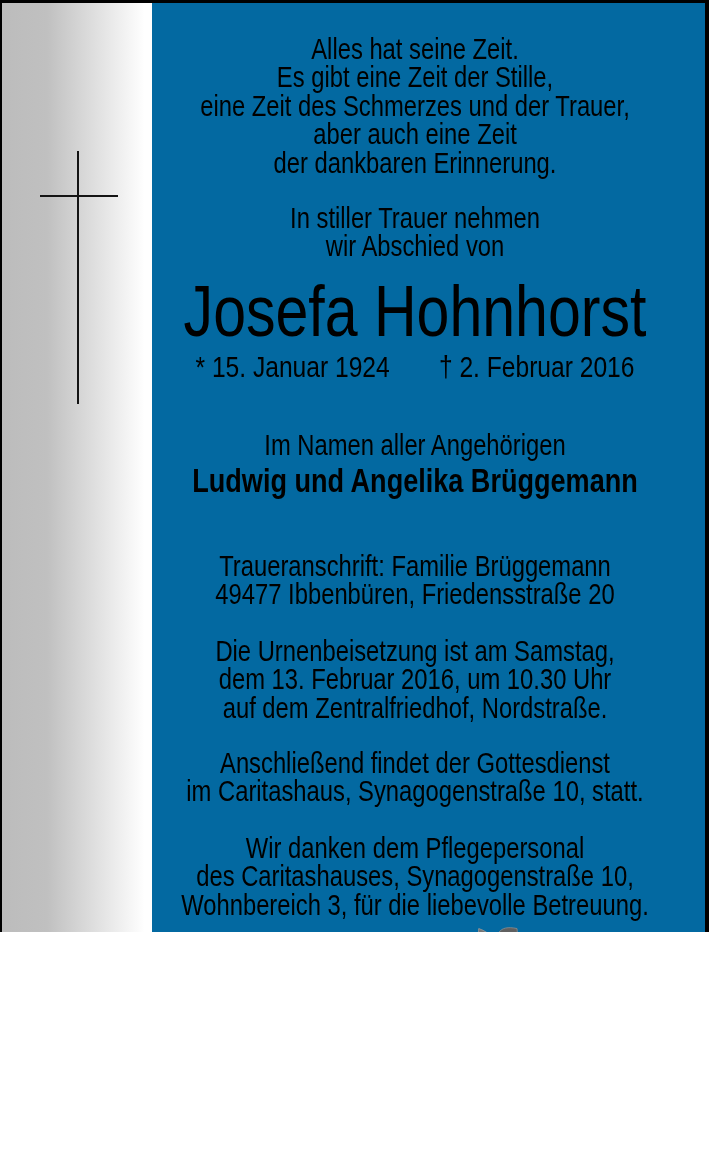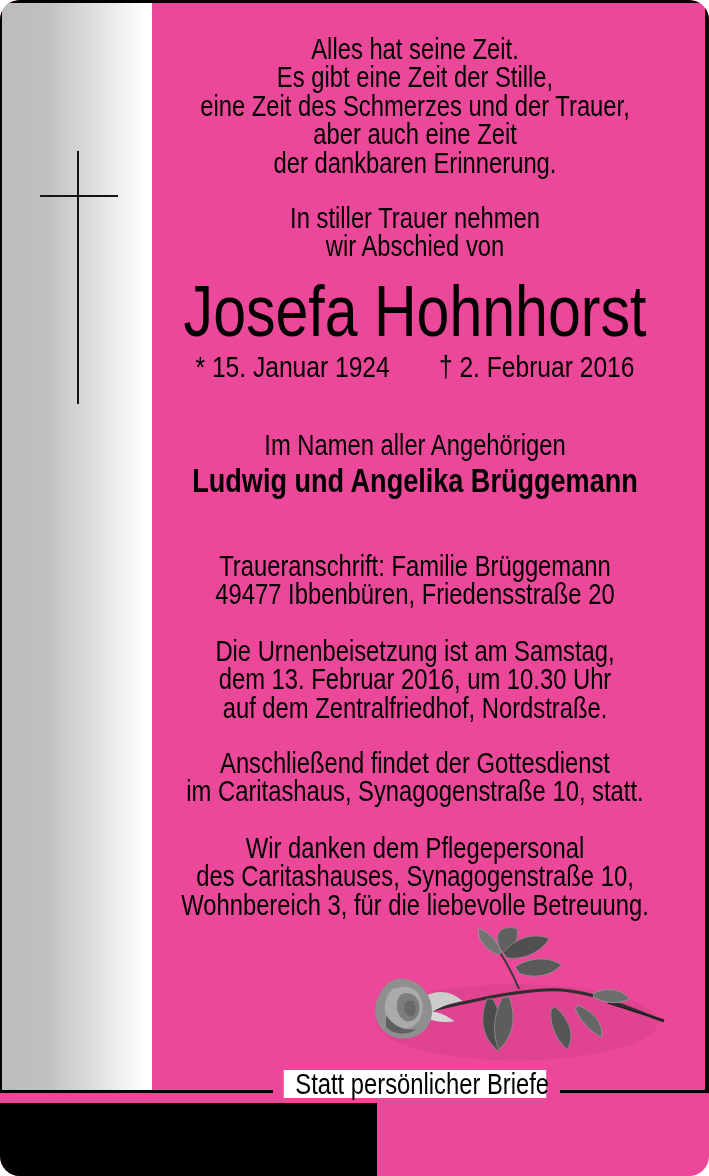--- a/index.html
+++ b/index.html
@@ -1,17 +1,17 @@
 <!DOCTYPE html>
 <html><head>
 <meta charset="utf-8">
 <style>
   html,body{margin:0;padding:0;background:#ffffff;}
   body{font-family:"Liberation Sans","DejaVu Sans",sans-serif;color:#000;}
-  .canvas{position:relative;width:709px;height:1176px;background:#ec4899;overflow:hidden;margin:0 auto;border-radius:20px;}
+  .canvas{position:relative;width:709px;height:932px;background:#0369a1;overflow:hidden;margin:0 auto;}
 
   
   .abs{position:absolute;}
   .border-top{left:0;top:0;width:709px;height:3px;background:#000;}
   .border-left{left:0;top:0;width:2px;height:1093px;background:#000;}
   .border-right{left:705px;top:0;width:4px;height:1093px;background:#000;}
   .border-bottom-left{left:0;top:1090px;width:273px;height:3px;background:#000;}
   .border-bottom-right{left:560px;top:1090px;width:149px;height:3px;background:#000;}
   .gradient-band{left:2px;top:3px;width:150px;height:1087px;
     background:linear-gradient(to right,#bcbcbc 0%,#c0c0c0 30%,#ffffff 95%);}

